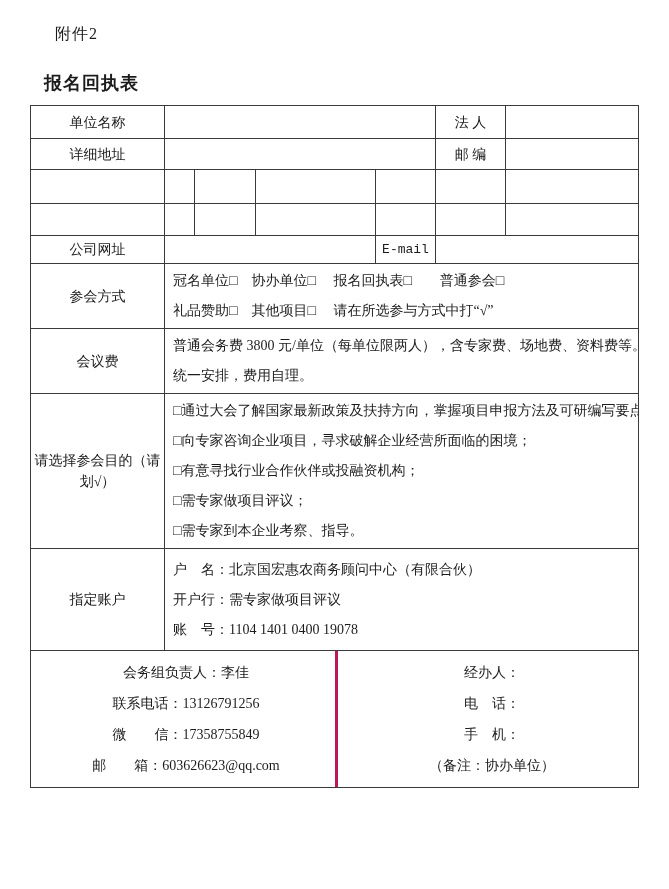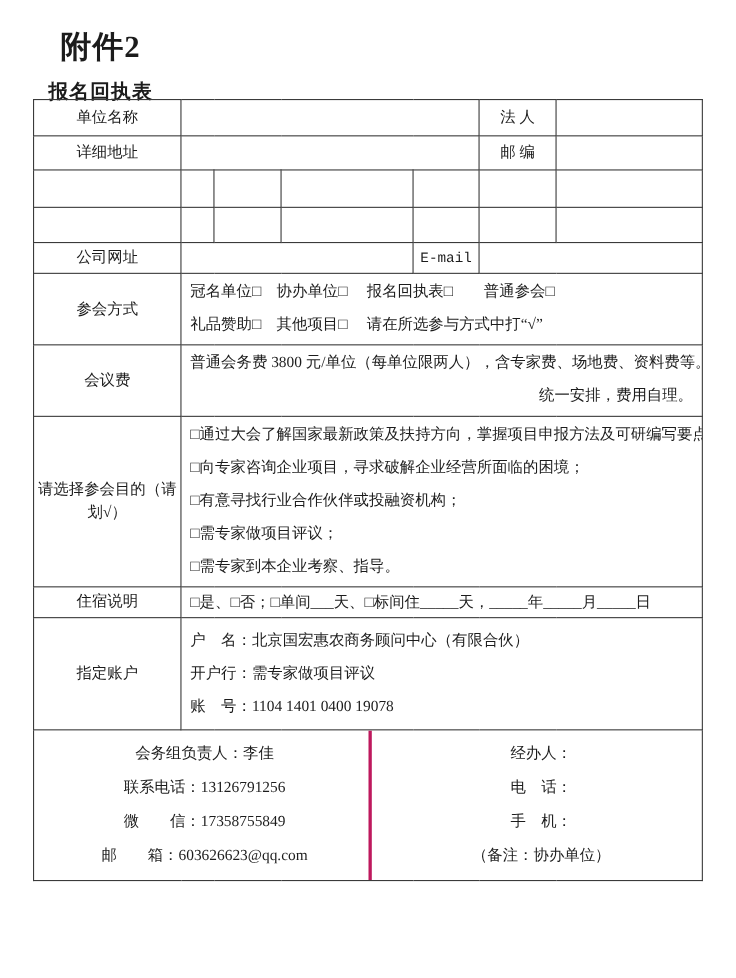--- a/index.html
+++ b/index.html
@@ -3,46 +3,46 @@
 <meta charset="utf-8">
 <style>
   html,body{margin:0;padding:0;background:#ffffff;}
   body{
     width:669px;height:889px;overflow:hidden;position:relative;
     font-family:"Liberation Serif","DejaVu Serif",serif;
     color:#1c1c1c;
   }
   .attachment{
     position:absolute;left:55px;top:24px;
-    font-size:28px;font-weight:bold;letter-spacing:1px;
+    font-size:16px;font-weight:normal;letter-spacing:1px;
   }
   .doc-title{
     position:absolute;left:0;top:71px;width:669px;
     font-size:18px;font-weight:bold;letter-spacing:1px;padding-left:44px;
   }
   table.form{
-    position:absolute;left:30px;top:90px;
+    position:absolute;left:30px;top:105px;
     width:608px;border-collapse:collapse;table-layout:fixed;border-radius:20px;
   }
   td{
     border:1px solid #3a3a3a;
     font-size:14px;
     vertical-align:middle;
     padding:0;
     overflow:hidden;
   }
   td.lab{
     text-align:center;
     padding:2px 3px;
     line-height:1.5;
   }
   td.val{padding:2px 6px;}
   td.cnt{padding:2px 8px;}
   .ln{line-height:30px;white-space:nowrap;}
-  .ln-center{line-height:30px;text-align:right;}
+  .ln-center{line-height:30px;text-align:left;}
   .gender{line-height:28px;}
   .bottom-cell{padding:0;}
   .bottom-wrap{display:flex;width:100%;height:136px;text-align:center;}
   .bottom-left{width:304px;padding:6px 2px 6px 8px;box-sizing:border-box;}
   .bottom-right{flex:1;border-left:3px solid #be185d;padding:6px 2px 6px 10px;box-sizing:border-box;}
   .bline{line-height:31px;white-space:nowrap;}
 </style>
 </head>
 <body>
 
@@ -123,24 +123,20 @@
     <td class="lab">请选择参会目的（请划√）</td>
     <td class="cnt" colspan="6">
       <div class="ln">□通过大会了解国家最新政策及扶持方向，掌握项目申报方法及可研编写要点；</div>
       <div class="ln">□向专家咨询企业项目，寻求破解企业经营所面临的困境；</div>
       <div class="ln">□有意寻找行业合作伙伴或投融资机构；</div>
       <div class="ln">□需专家做项目评议；</div>
       <div class="ln">□需专家到本企业考察、指导。</div>
     </td>
   </tr>
 
-  <tr style="height:28px">
-    <td class="lab">住宿说明</td>
-    <td class="cnt" colspan="6">□是、□否；□单间___天、□标间住_____天，_____年_____月_____日</td>
-  </tr>
 
   <tr style="height:102px">
     <td class="lab">指定账户</td>
     <td class="cnt" colspan="6">
       <div class="ln">户　名：北京国宏惠农商务顾问中心（有限合伙）</div>
       <div class="ln">开户行：需专家做项目评议</div>
       <div class="ln">账　号：1104 1401 0400 19078</div>
     </td>
   </tr>
 

